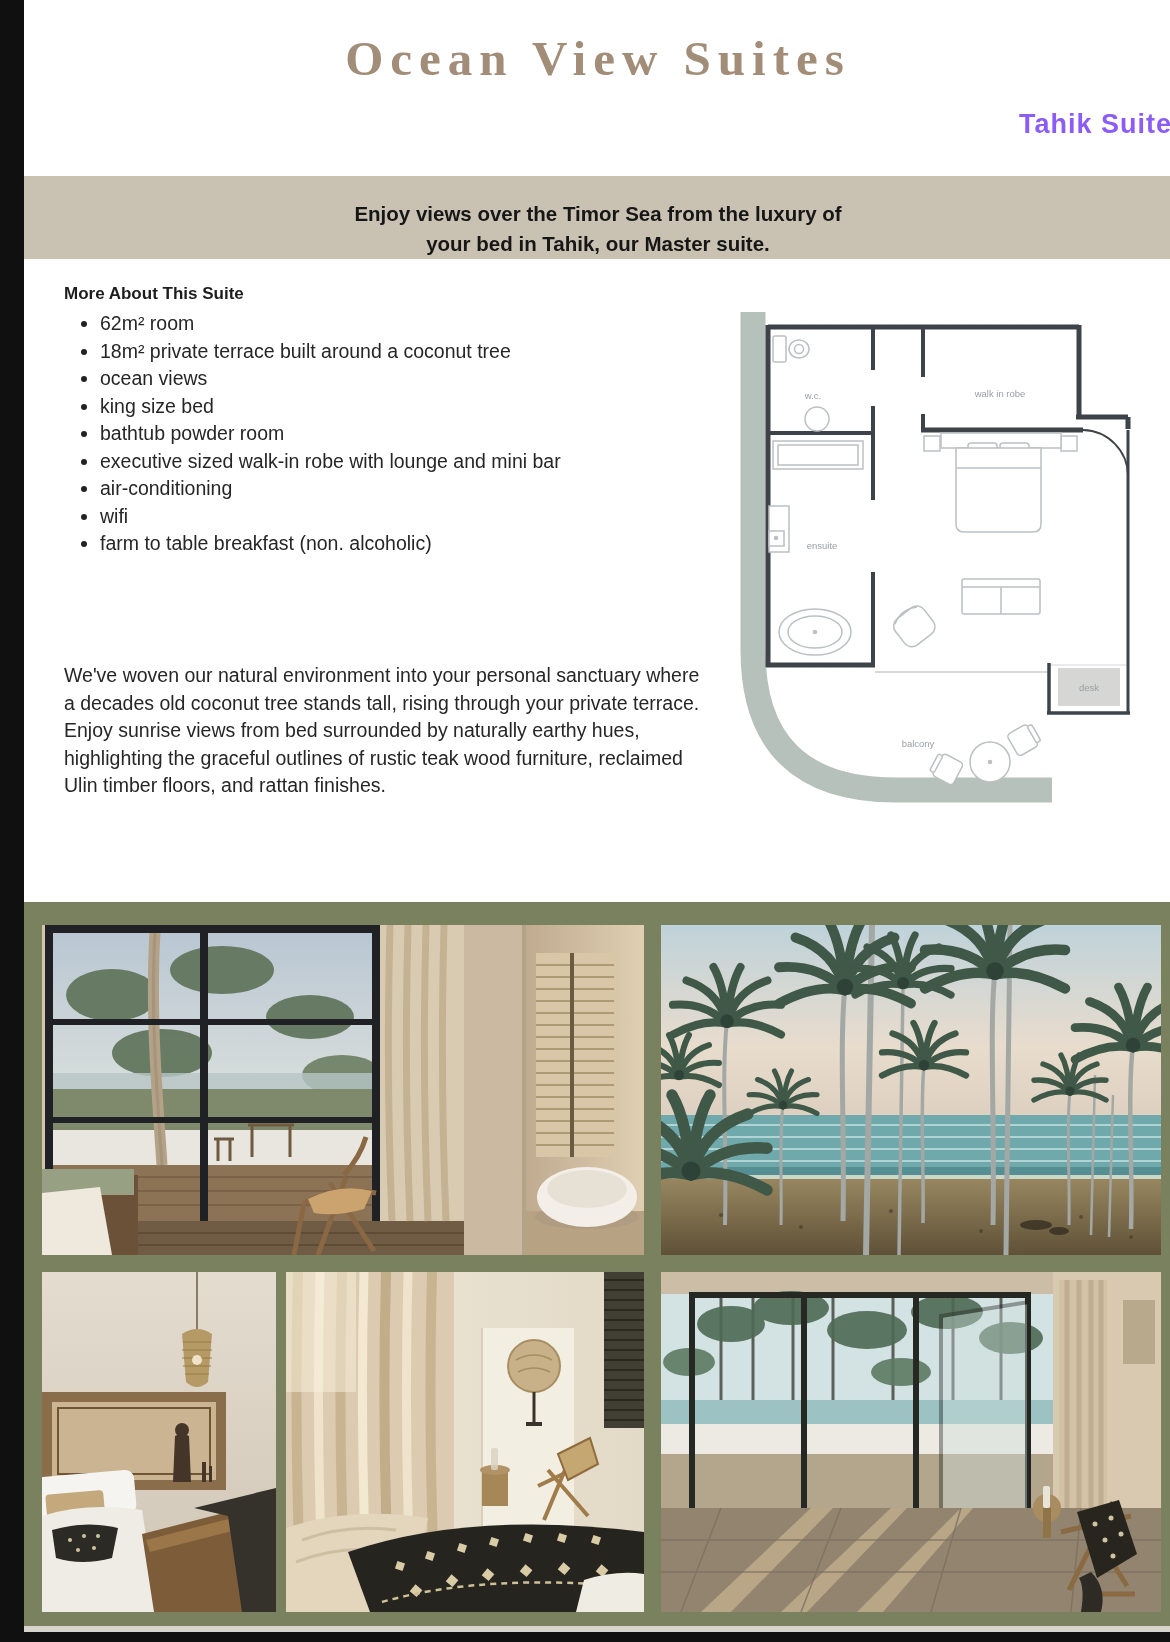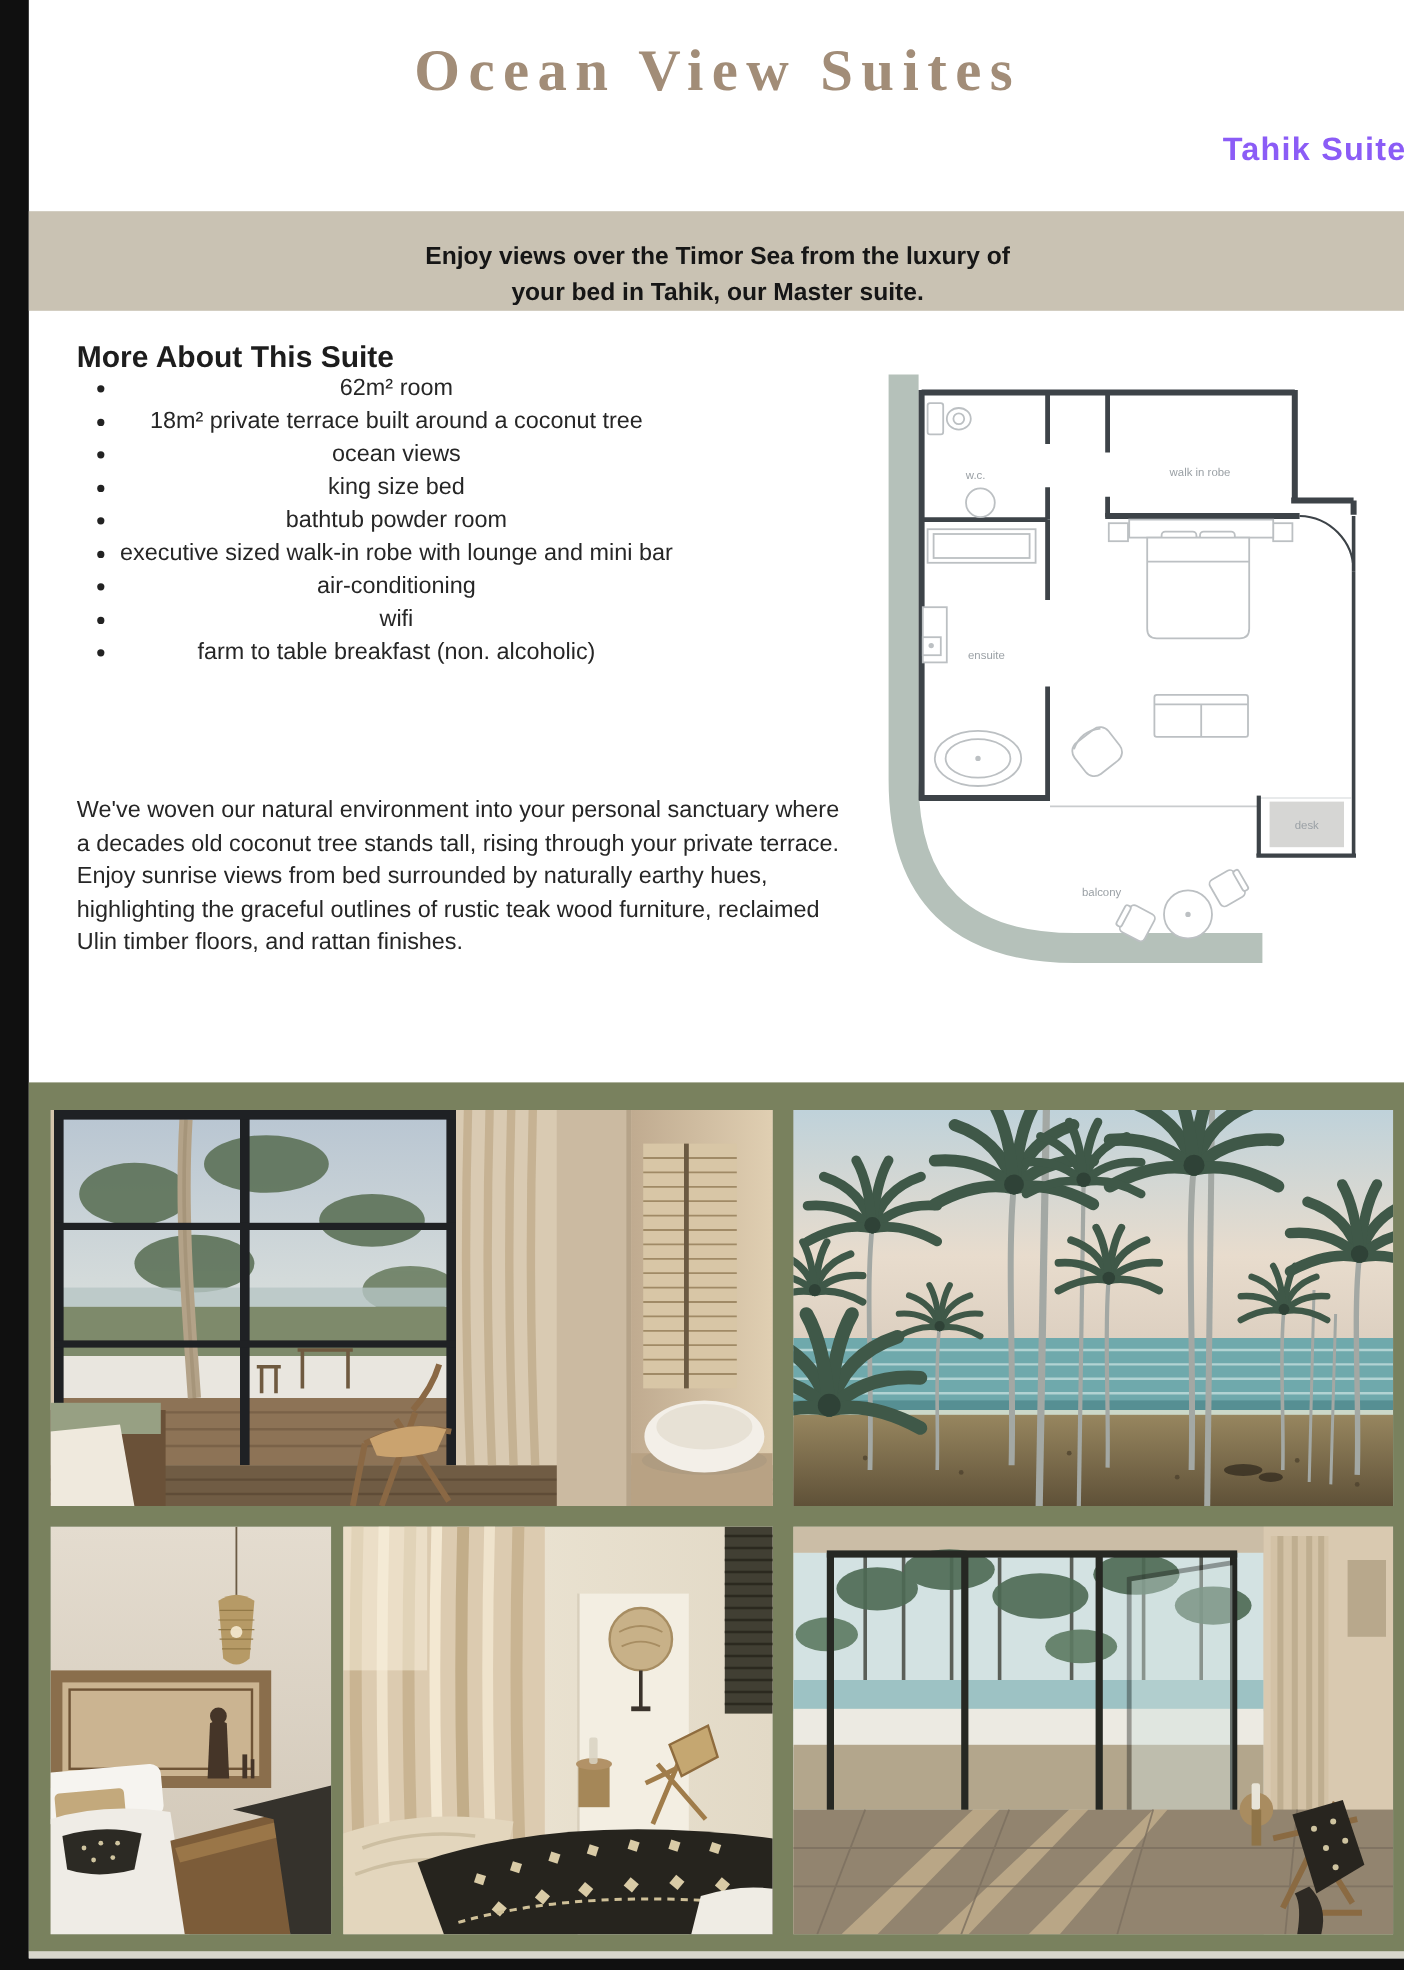--- a/index.html
+++ b/index.html
@@ -10,23 +10,23 @@
   .title{position:absolute;top:30px;left:0;width:100%;text-align:center;
          font-family:"Liberation Serif",serif;font-weight:600;font-size:49px;
          letter-spacing:7px;color:#a28d78;margin:0;}
   .subtitle{position:absolute;top:109px;left:0;width:100%;text-align:right;
          font-weight:bold;font-size:27px;letter-spacing:1px;color:#8b5cf6;margin:0;}
   .banner{position:absolute;top:176px;left:0;width:100%;height:83px;background:#c9c2b3;}
   .banner-text{padding-top:23px;text-align:center;font-weight:bold;font-size:20.5px;
          line-height:29.5px;color:#161616;}
   
   .about-heading{position:absolute;left:40px;top:284px;margin:0;
-         font-size:25px;font-weight:bold;color:#1d1d1d;}
+         font-size:17px;font-weight:bold;color:#1d1d1d;}
   .amenities{position:absolute;left:40px;top:310px;margin:0;padding:0;list-style:none;
-         font-size:19.5px;color:#262626;text-align:center;}
+         font-size:19.5px;color:#262626;}
   .amenities li{position:relative;padding-left:36px;line-height:27.5px;}
   .amenities li::before{content:"";position:absolute;left:17px;top:11px;width:6px;height:6px;
          border-radius:50%;background:#222;}
   .about-paragraph{position:absolute;left:40px;top:662px;width:640px;margin:0;
          font-size:19.5px;line-height:27.6px;color:#262626;}
   
   .floorplan{position:absolute;left:684px;top:300px;width:458px;height:520px;}
   .floorplan text{font-family:"Liberation Sans",sans-serif;font-size:9.5px;fill:#9aa0a5;}
   
   .gallery{position:absolute;left:0;top:902px;width:100%;height:726px;background:#79815e;}

